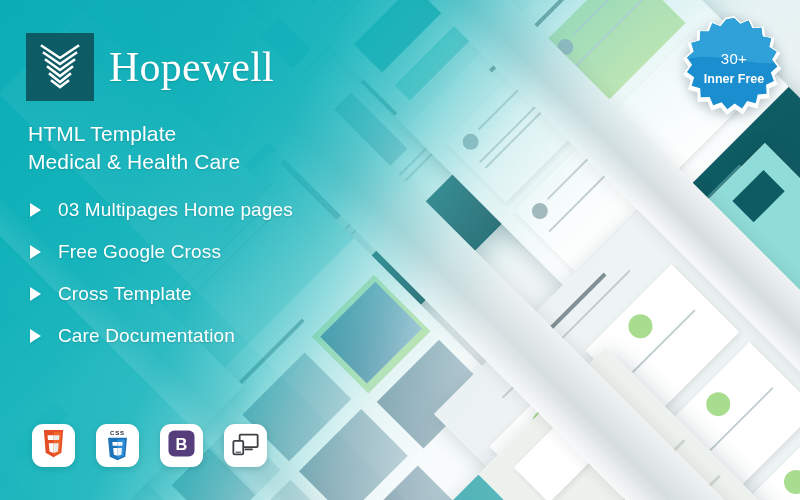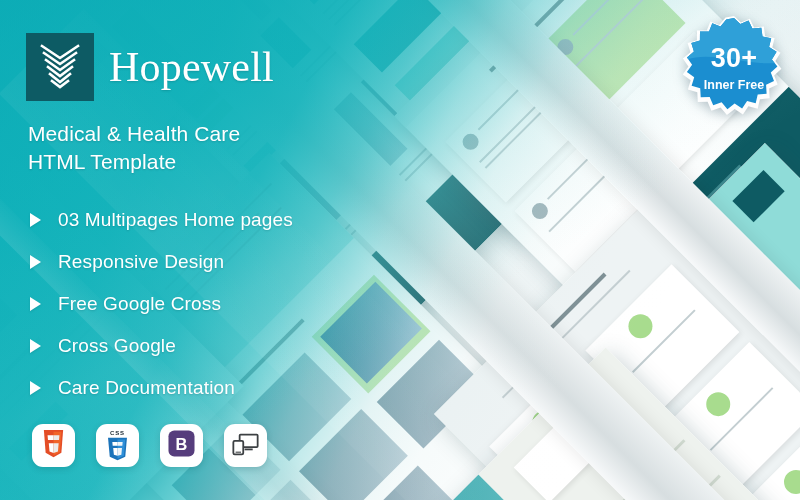--- a/index.html
+++ b/index.html
@@ -123,21 +123,21 @@
     position: absolute; left: 28px; top: 120px;
     color: #ffffff;
     font-size: 21px;
     font-weight: 300;
     line-height: 1.32;
     letter-spacing: .1px;
     text-shadow: 0 1px 2px rgba(0,60,66,.20);
   }
 
   .features {
-    position: absolute; left: 30px; top: 199px;
+    position: absolute; left: 30px; top: 189px;
     list-style: none; margin: 0; padding: 0;
   }
   .feature {
     display: flex; align-items: center;
     height: 42px;
     color: #ffffff;
     font-size: 19px;
     font-weight: 400;
     letter-spacing: .15px;
     text-shadow: 0 1px 2px rgba(0,60,66,.20);
@@ -172,21 +172,21 @@
   }
   .badge svg { display:block; filter: drop-shadow(0 3px 6px rgba(0,40,60,.28)); }
   .badge-text {
     position: absolute; inset: 0;
     display: flex; flex-direction: column;
     align-items: center; justify-content: center;
     color: #ffffff;
     line-height: 1;
     pointer-events: none;
   }
-  .badge-num { font-size: 27px; font-weight: 700; letter-spacing: .3px; }
+  .badge-num { font-size: 15px; font-weight: 400; letter-spacing: .3px; }
   .badge-lbl { font-size: 12.5px; font-weight: 600; margin-top: 7px; }
 </style>
 </head>
 <body>
 
 <div id="stage">
 
   <div class="bg-wrap">
 
     <div class="sheet rot" style="left:150px; top:-250px; width:300px; height:560px;">
@@ -366,40 +366,36 @@
             <polyline points="22,34 34,43 46,34"></polyline>
             <polyline points="24,41 34,49 44,41"></polyline>
             <polyline points="26,48 34,54 42,48"></polyline>
           </g>
         </svg>
       </div>
       <div class="brand">Hopewell</div>
     </div>
 
     <div class="subtitle">
+      <div>HTML Template</div>
       <div>Medical &amp; Health Care</div>
-      <div>HTML Template</div>
     </div>
 
     <ul class="features">
       <li class="feature">
         <span class="tri"></span>
         <span>03 Multipages Home pages</span>
       </li>
       <li class="feature">
         <span class="tri"></span>
-        <span>Responsive Design</span>
-      </li>
-      <li class="feature">
-        <span class="tri"></span>
         <span>Free Google Cross</span>
       </li>
       <li class="feature">
         <span class="tri"></span>
-        <span>Cross Google</span>
+        <span>Cross Template</span>
       </li>
       <li class="feature">
         <span class="tri"></span>
         <span>Care Documentation</span>
       </li>
     </ul>
 
     <div class="tech-row">
 
       <div class="tech">

